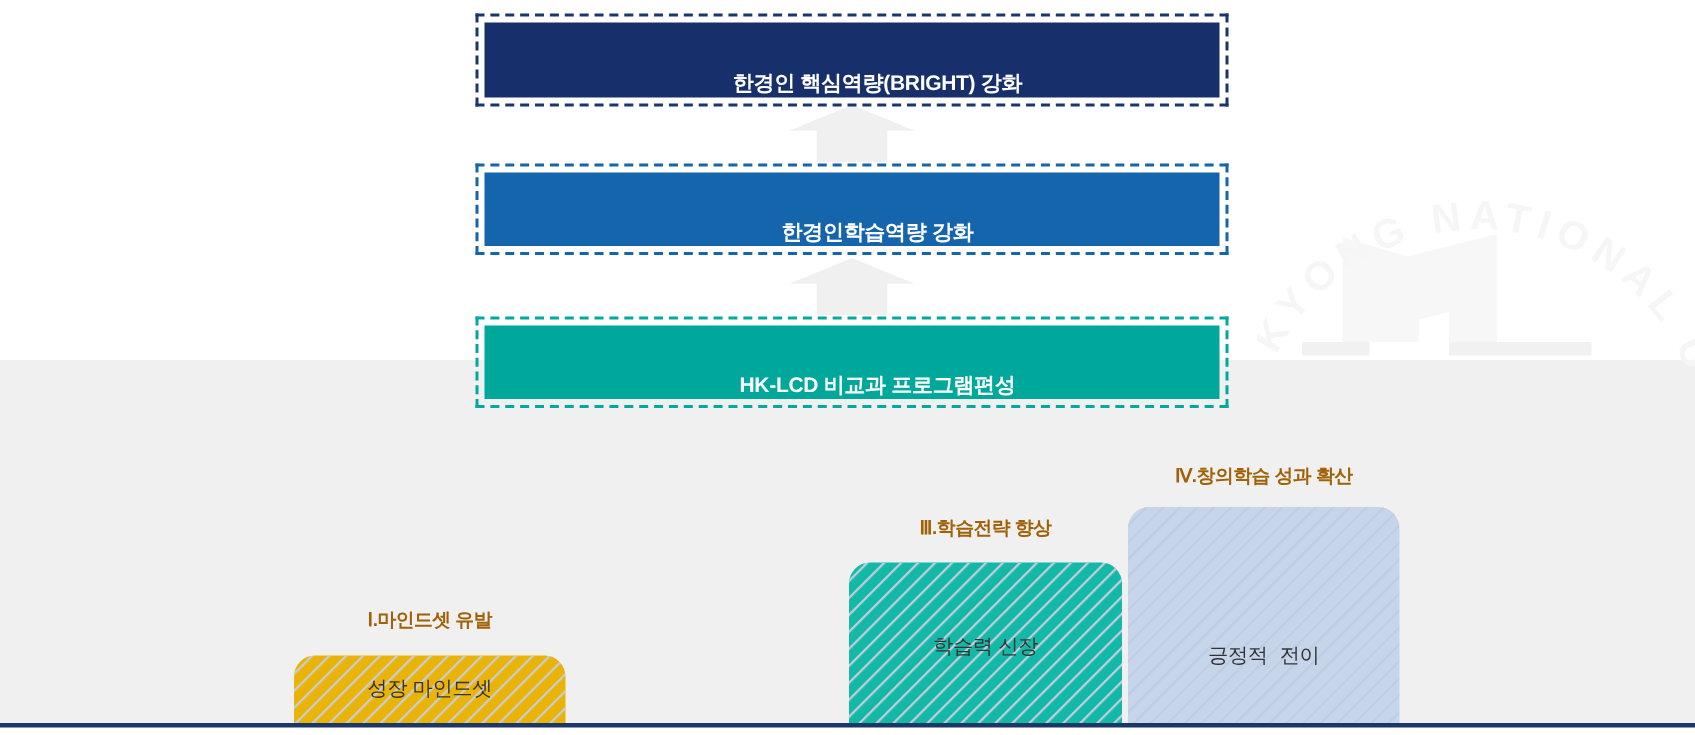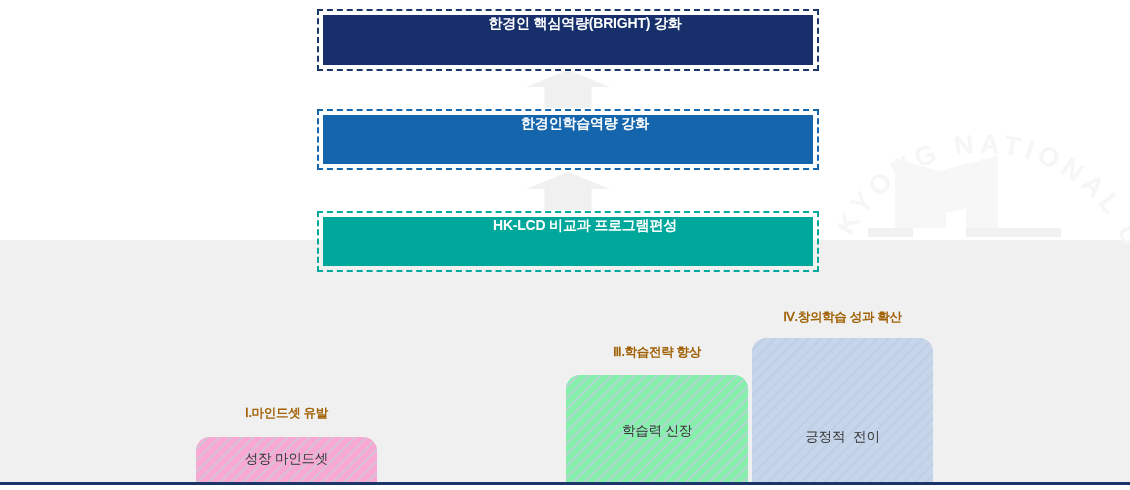--- a/index.html
+++ b/index.html
@@ -71,21 +71,21 @@
     position: absolute;
     display: flex;
     align-items: center;
     justify-content: center;
     padding: 4px;
   }
   .banner .fill {
     width: 100%;
     height: 100%;
     display: flex;
-    align-items: flex-start;
+    align-items: flex-end;
     justify-content: center;
     padding-left: 34px;
   }
   .banner .label {
     color: #ffffff;
     font-size: 14px;
     font-weight: bold;
     letter-spacing: -0.2px;
     white-space: nowrap;
   }
@@ -213,37 +213,37 @@
   </div>
 
   <div class="banner" id="banner-program">
     <div class="fill">
       <span class="label">HK-LCD 비교과 프로그램편성</span>
     </div>
   </div>
 
   <div class="step" id="step-1">
     <div class="step-label">Ⅰ.마인드셋 유발</div>
-    <div class="step-box" style="background:#f9a8d4;">
+    <div class="step-box" style="background:#eab308;">
       <svg class="hatch" width="100%" height="100%" preserveAspectRatio="none" aria-hidden="true">
         <defs>
           <pattern id="h1" width="8" height="8" patternUnits="userSpaceOnUse" patternTransform="rotate(45)">
             <line x1="0" y1="0" x2="0" y2="8" stroke="#c7ccd5" stroke-width="3"></line>
           </pattern>
         </defs>
         <rect width="100%" height="100%" fill="url(#h1)"></rect>
       </svg>
       <span class="step-text">성장 마인드셋</span>
     </div>
   </div>
 
 
   <div class="step" id="step-3">
     <div class="step-label">Ⅲ.학습전략 향상</div>
-    <div class="step-box" style="background:#86efac;">
+    <div class="step-box" style="background:#14b8a6;">
       <svg class="hatch" width="100%" height="100%" preserveAspectRatio="none" aria-hidden="true">
         <defs>
           <pattern id="h3" width="8" height="8" patternUnits="userSpaceOnUse" patternTransform="rotate(45)">
             <line x1="0" y1="0" x2="0" y2="8" stroke="#c1cddd" stroke-width="3"></line>
           </pattern>
         </defs>
         <rect width="100%" height="100%" fill="url(#h3)"></rect>
       </svg>
       <span class="step-text">학습력 신장</span>
     </div>

